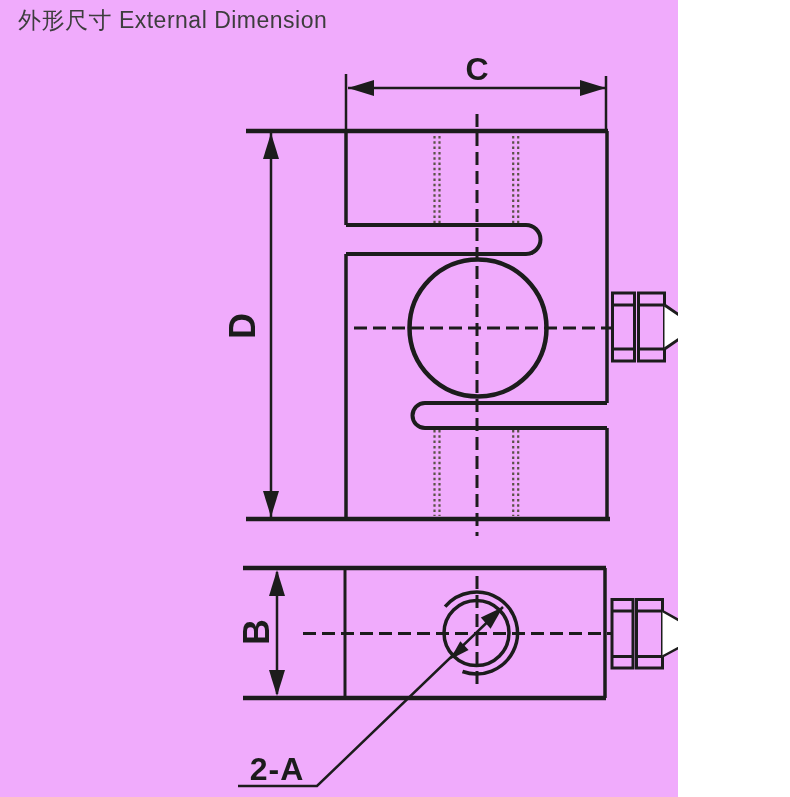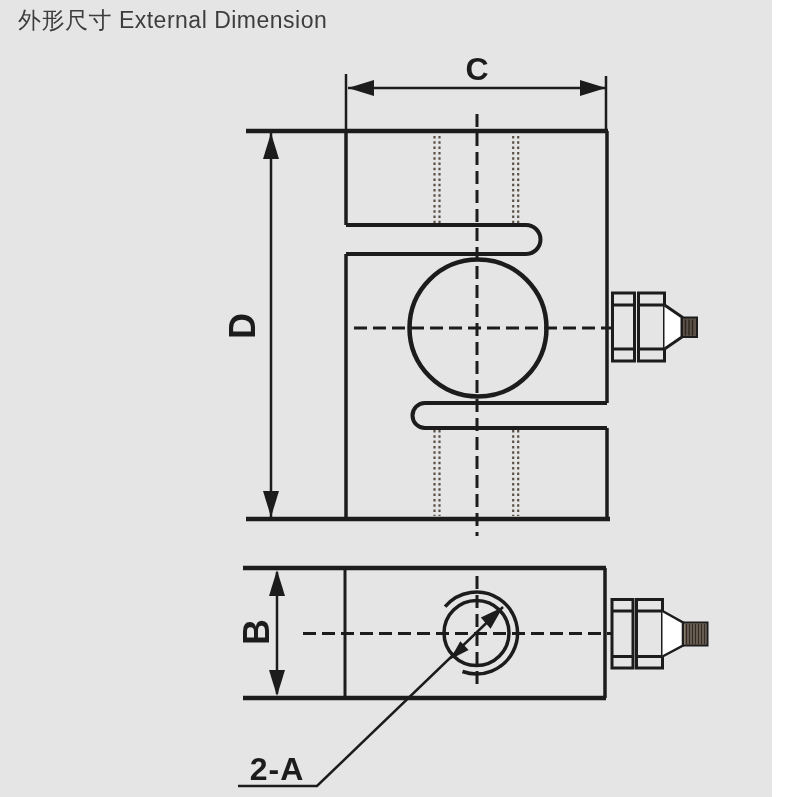--- a/index.html
+++ b/index.html
@@ -1,19 +1,19 @@
 <!DOCTYPE html>
 <html><head>
 <meta charset="utf-8">
 <style>
   html,body{margin:0;padding:0;background:#fff;}
   .stage{
     position:relative;
-    width:772px;height:797px;
-    background:#e5e5e5;
+    width:678px;height:797px;
+    background:#f0abfc;
     font-family:"Liberation Sans", sans-serif;
     overflow:hidden;
   }
   .title{
     position:absolute;left:18px;top:6px;
     font-size:23px;line-height:28px;
     color:#3d3d3d;letter-spacing:0.5px;
     white-space:nowrap;
   }
   svg{position:absolute;left:0;top:0;}

